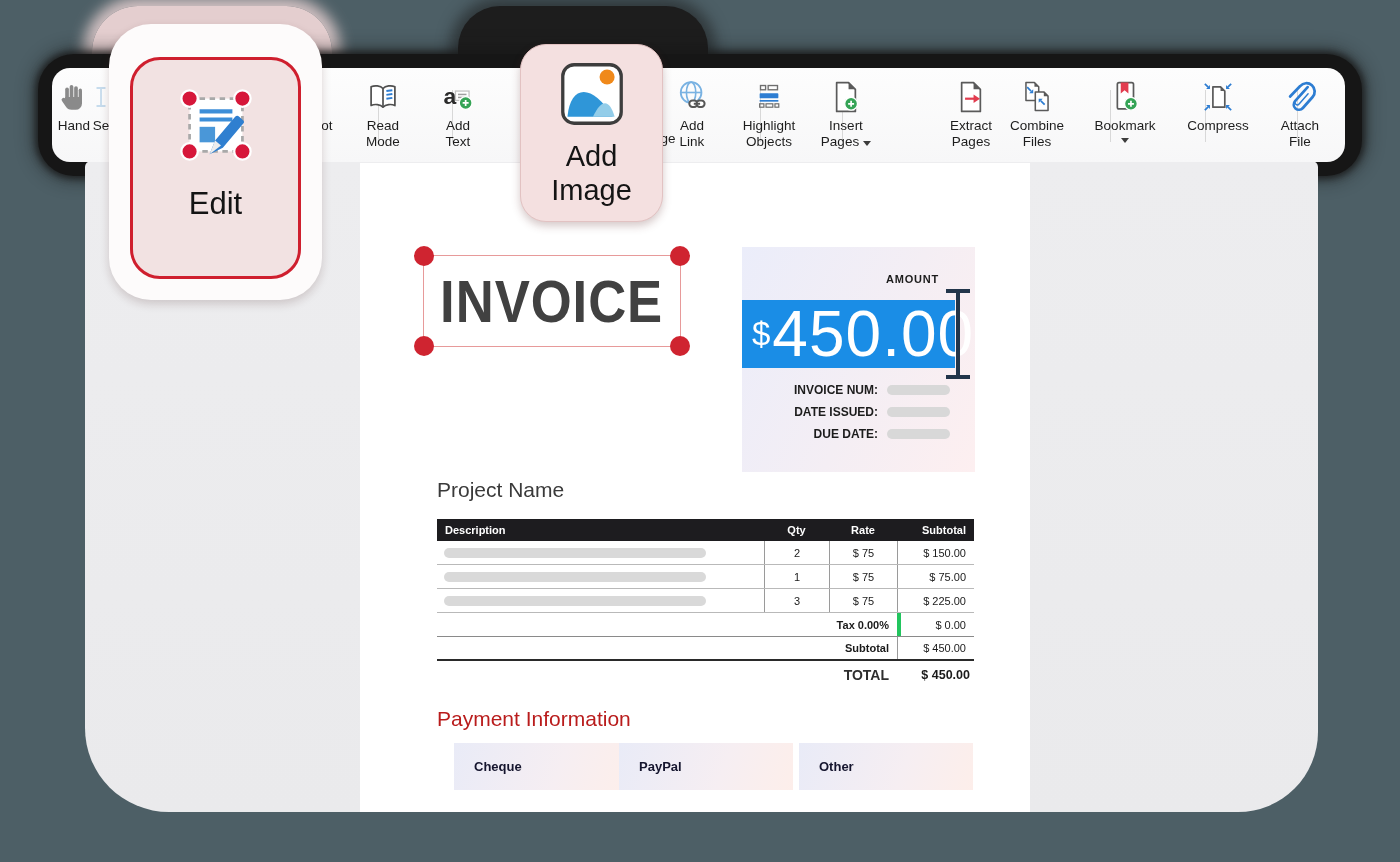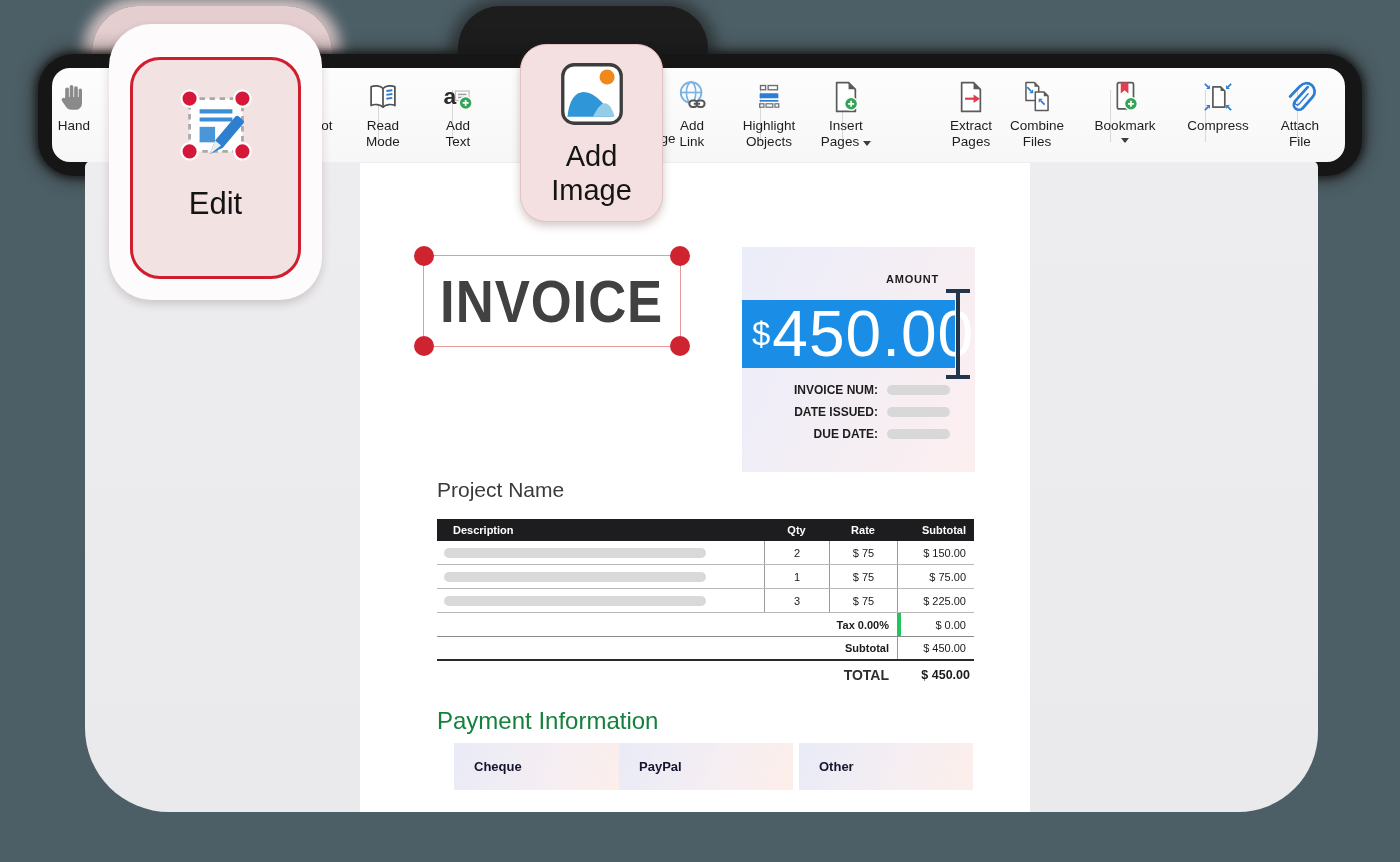--- a/index.html
+++ b/index.html
@@ -64,35 +64,35 @@
   .meta-row{position:absolute;right:97px;font-size:12px;font-weight:700;color:#1c1c1c;white-space:nowrap;}
   .pill{position:absolute;left:145px;width:63px;height:10px;border-radius:5px;background:#d8d8d8;}
 
   .project-name{position:absolute;left:77px;top:315px;font-size:21px;color:#3a3a3a;}
 
   .inv-table{position:absolute;left:77px;top:356px;width:537px;font-size:11px;color:#1a1a1a;}
   .trow{display:flex;align-items:center;}
   .c-desc{width:327px;}.c-qty{width:65px;text-align:center;}.c-rate{width:68px;text-align:center;}
   .c-sub{width:77px;text-align:right;padding-right:8px;}
   .thead{height:22px;background:#1d1c1f;color:#fff;font-weight:700;}
-  .thead .c-desc{padding-left:16px;}
+  .thead .c-desc{padding-left:8px;}
   .tdata{height:24px;border-bottom:1px solid #b9b9b9;}
   .tdata .c-qty,.tdata .c-rate,.tdata .c-sub{border-left:1px solid #9a9a9a;height:100%;display:flex;align-items:center;justify-content:center;}
   .tdata .c-sub{justify-content:flex-end;}
   .desc-pill{margin-left:7px;width:262px;height:10px;border-radius:5px;background:#d9d9d9;}
   .tsum{height:24px;border-bottom:1px solid #8a8a8a;}
   .tsum .sum-label{width:460px;text-align:right;padding-right:8px;font-weight:700;}
   .tsum .sum-value{width:77px;text-align:right;padding-right:8px;border-left:4px solid #22c55e;height:100%;
                    display:flex;align-items:center;justify-content:flex-end;}
   .tsum.last{border-bottom:2px solid #2a2a2a;}
   .ttotal{height:28px;}
   .ttotal .sum-label{width:460px;text-align:right;padding-right:8px;font-weight:700;font-size:14px;color:#2e2e2e;}
   .ttotal .sum-value{width:77px;text-align:right;padding-right:4px;font-weight:700;font-size:12.5px;}
 
-  .pay-heading{position:absolute;left:77px;top:544px;font-size:24px;color:#15803d;}
+  .pay-heading{position:absolute;left:77px;top:544px;font-size:21px;color:#b91c1c;}
   .pay-box{position:absolute;top:580px;height:47px;display:flex;align-items:center;padding-left:20px;
            background:linear-gradient(110deg,#e9ebf7 0%,#f6eef2 60%,#fdeeea 100%);
            font-size:13px;font-weight:700;color:#15152e;}
   .pb1{left:94px;width:175px;}.pb2{left:259px;width:174px;}.pb3{left:439px;width:174px;}
 </style>
 </head>
 <body>
 
 <div class="stage">
 
@@ -193,20 +193,28 @@
               <rect x="14.6" y="5" width="4.6" height="19" rx="2.3"></rect>
           <rect x="20.2" y="6.5" width="4.6" height="17.5" rx="2.3"></rect>
               <rect x="25.8" y="9.5" width="4.2" height="14.5" rx="2.1"></rect>
           <path d="M9 20 h21 v8 a8 8 0 0 1 -8 8 h-5 a9 9 0 0 1 -7.5 -4.5 L5 25 a2.5 2.5 0 0 1 4 -3 z"></path>
             </g>
           </svg>
       </span>
       <span class="lb">Hand</span>
     </div>
 
+    <div class="tb" style="left:17px;width:64px">
+      <span class="ic">
+        <svg viewBox="0 0 40 40" width="30" height="30" opacity="0.55">
+          <path d="M14 8 h12 M14 32 h12 M20 8 v24" stroke="#9cc3e2" stroke-width="2.4" fill="none"></path>
+          </svg>
+      </span>
+      <span class="lb">Se</span>
+    </div>
 
     <div class="tb" style="left:220px;width:64px">
       <span class="ic">
         <svg viewBox="0 0 40 40" width="34" height="34">
           <rect x="4" y="11" width="32" height="21" rx="3.5" fill="#fff" stroke="#8f8f8f" stroke-width="2"></rect>
           <path d="M12 11 l2.5-4 h7 l2.5 4" fill="#fff" stroke="#8f8f8f" stroke-width="2"></path>
           <circle cx="21" cy="21.5" r="6.8" fill="#2d7dd2"></circle>
             <circle cx="8.5" cy="15" r="1.7" fill="#d84040"></circle>
           </svg>
       </span>

